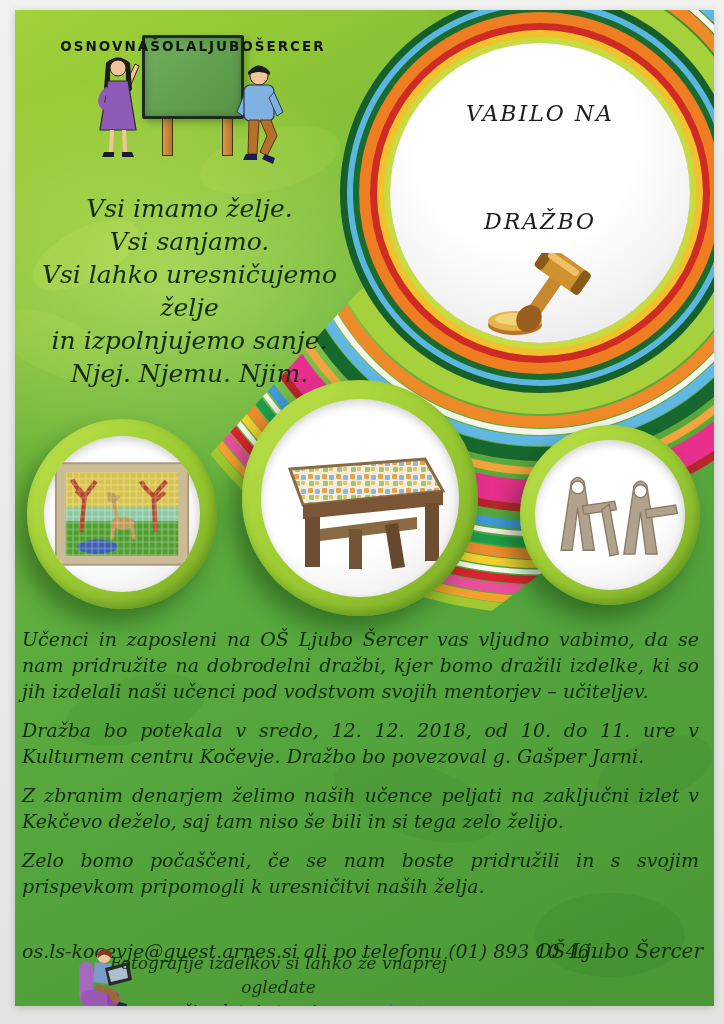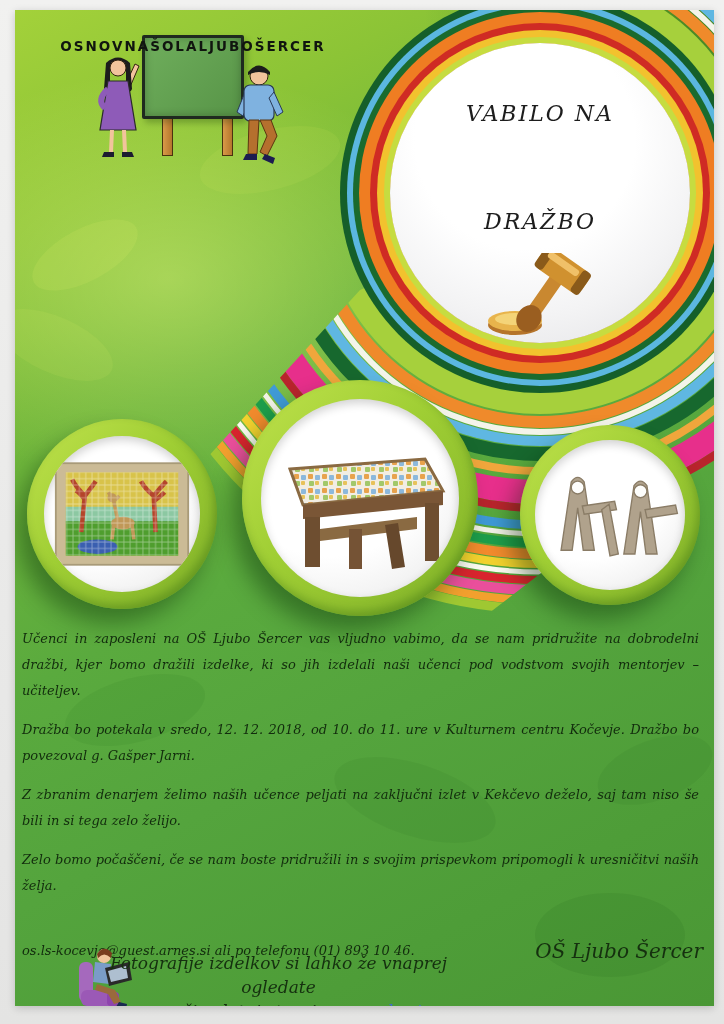--- a/index.html
+++ b/index.html
@@ -28,21 +28,21 @@
   
   .quote{position:absolute;left:2px;top:182px;width:345px;text-align:center;font-style:italic;font-size:25px;line-height:33px;color:#142c10;}
   
   .pcircle{position:absolute;border-radius:50%;background:linear-gradient(135deg,#c0e24c 0%,#9fce34 45%,#7fb028 100%);
     box-shadow:-10px 14px 22px rgba(0,35,0,.38), inset -3px -5px 10px rgba(0,60,0,.25);}
   .pcircle .inner{position:absolute;border-radius:50%;overflow:hidden;
     background:radial-gradient(circle at 35% 25%, #ffffff 55%, #f0f0f0 82%, #e2e2e2 100%);
     box-shadow:inset 0 4px 10px rgba(0,0,0,.18);}
   
   .textblock{position:absolute;left:7px;top:616px;width:684px;color:#122c0d;}
-  .textblock p{margin:0 7px 13px 0;font-style:italic;font-size:13px;line-height:26px;text-align:justify;}
+  .textblock p{margin:0 7px 13px 0;font-style:italic;font-size:19px;line-height:26px;text-align:justify;}
   .link{color:#3f6fca;text-decoration:none;cursor:pointer;}
   
   .footnote{position:absolute;left:76px;top:941px;width:375px;text-align:center;font-style:italic;font-size:17px;line-height:24px;color:#15300f;}
   .signature{position:absolute;left:480px;top:929px;width:208px;text-align:right;font-style:italic;font-size:20px;color:#15300f;}
 </style>
 </head>
 <body>
 
 <div class="stage">
  <div class="poster">
@@ -130,20 +130,27 @@
         <rect x="72" y="24" width="14" height="46" rx="4" fill="#c98830"></rect>
         <ellipse cx="79" cy="74" rx="12" ry="14" fill="#9a5e20"></ellipse>
         <rect x="52" y="2" width="54" height="26" rx="8" fill="#d0912f"></rect>
         <rect x="52" y="2" width="10" height="26" rx="4" fill="#8a5a1a"></rect>
         <rect x="96" y="2" width="10" height="26" rx="4" fill="#8a5a1a"></rect>
         <rect x="58" y="6" width="36" height="7" rx="3" fill="#f0c068"></rect>
       </g>
     </svg>
   </div>
 
+  <div class="quote">
+    <div>Vsi imamo želje.</div>
+    <div>Vsi sanjamo.</div>
+    <div>Vsi lahko uresničujemo želje</div>
+    <div>in izpolnjujemo sanje.</div>
+    <div>Njej. Njemu. Njim.</div>
+  </div>
 
   <div class="pcircle" style="left:12px;top:409px;width:190px;height:190px;">
     <div class="inner" style="inset:17px;">
       <svg class="abs" style="left:10px;top:22px;" width="136" height="112" viewBox="0 0 150 120">
         <defs>
           <pattern id="tilepat" width="7" height="7" patternUnits="userSpaceOnUse">
             <rect width="7" height="7" fill="none" stroke="rgba(255,255,255,0.4)" stroke-width="1"></rect>
           </pattern>
         </defs>
         <rect x="2" y="4" width="146" height="112" fill="#cbbb96" stroke="#a89a78" stroke-width="2"></rect>

